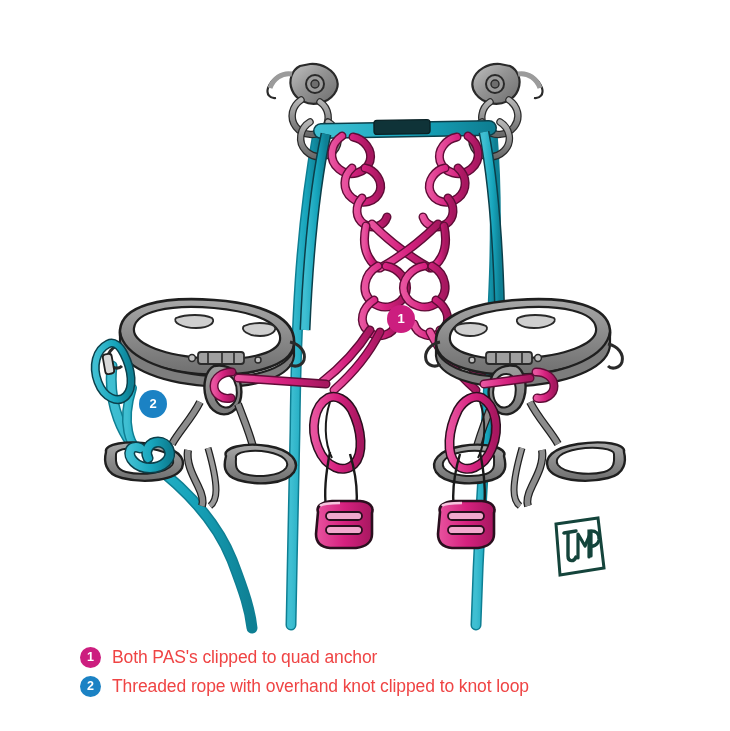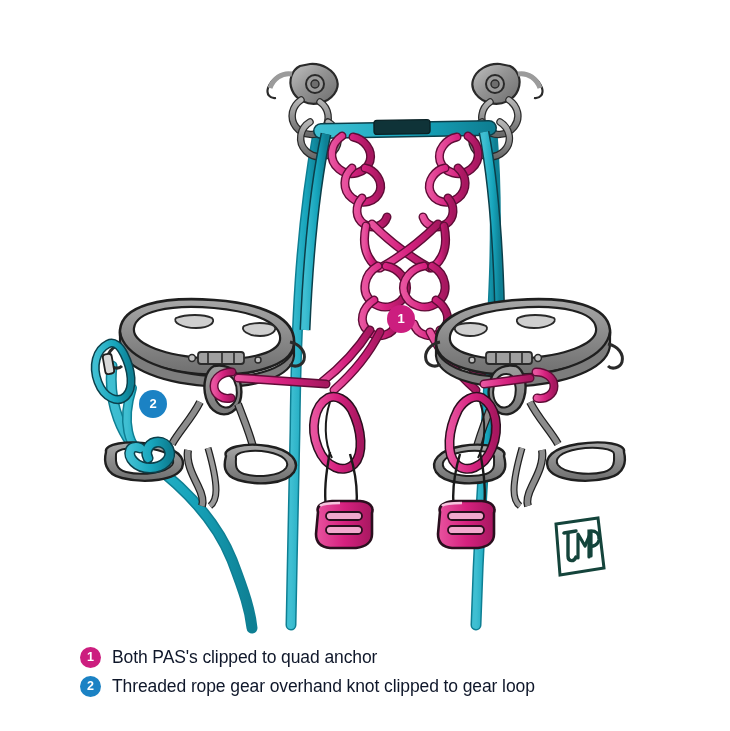--- a/index.html
+++ b/index.html
@@ -52,21 +52,21 @@
     line-height: 21px;
     text-align: center;
     font-family: "Liberation Sans", sans-serif;
     user-select: none;
   }
   .legend-badge.b1 { background: #CC1E7F; }
   .legend-badge.b2 { background: #1B82C4; }
   .legend-text {
     margin-left: 11px;
     font-size: 17.5px;
-    color: #0f172a;
+    color: #ef4444;
     font-family: "Liberation Sans", sans-serif;
     letter-spacing: -0.1px;
     white-space: nowrap;
   }
   
   .fig-badge-label {
     position: absolute;
     color: #ffffff;
     font-size: 13px;
     font-weight: bold;
@@ -438,17 +438,17 @@
   <div id="fig-badge-1-label" class="fig-badge-label">1</div>
   <div id="fig-badge-2-label" class="fig-badge-label">2</div>
 
   <div id="legend">
     <div class="legend-row">
       <div class="legend-badge b1">1</div>
       <div class="legend-text">Both PAS's clipped to quad anchor</div>
     </div>
     <div class="legend-row">
       <div class="legend-badge b2">2</div>
-      <div class="legend-text">Threaded rope gear overhand knot clipped to gear loop</div>
+      <div class="legend-text">Threaded rope with overhand knot clipped to knot loop</div>
     </div>
   </div>
 
 </div>
 
 </body></html>

